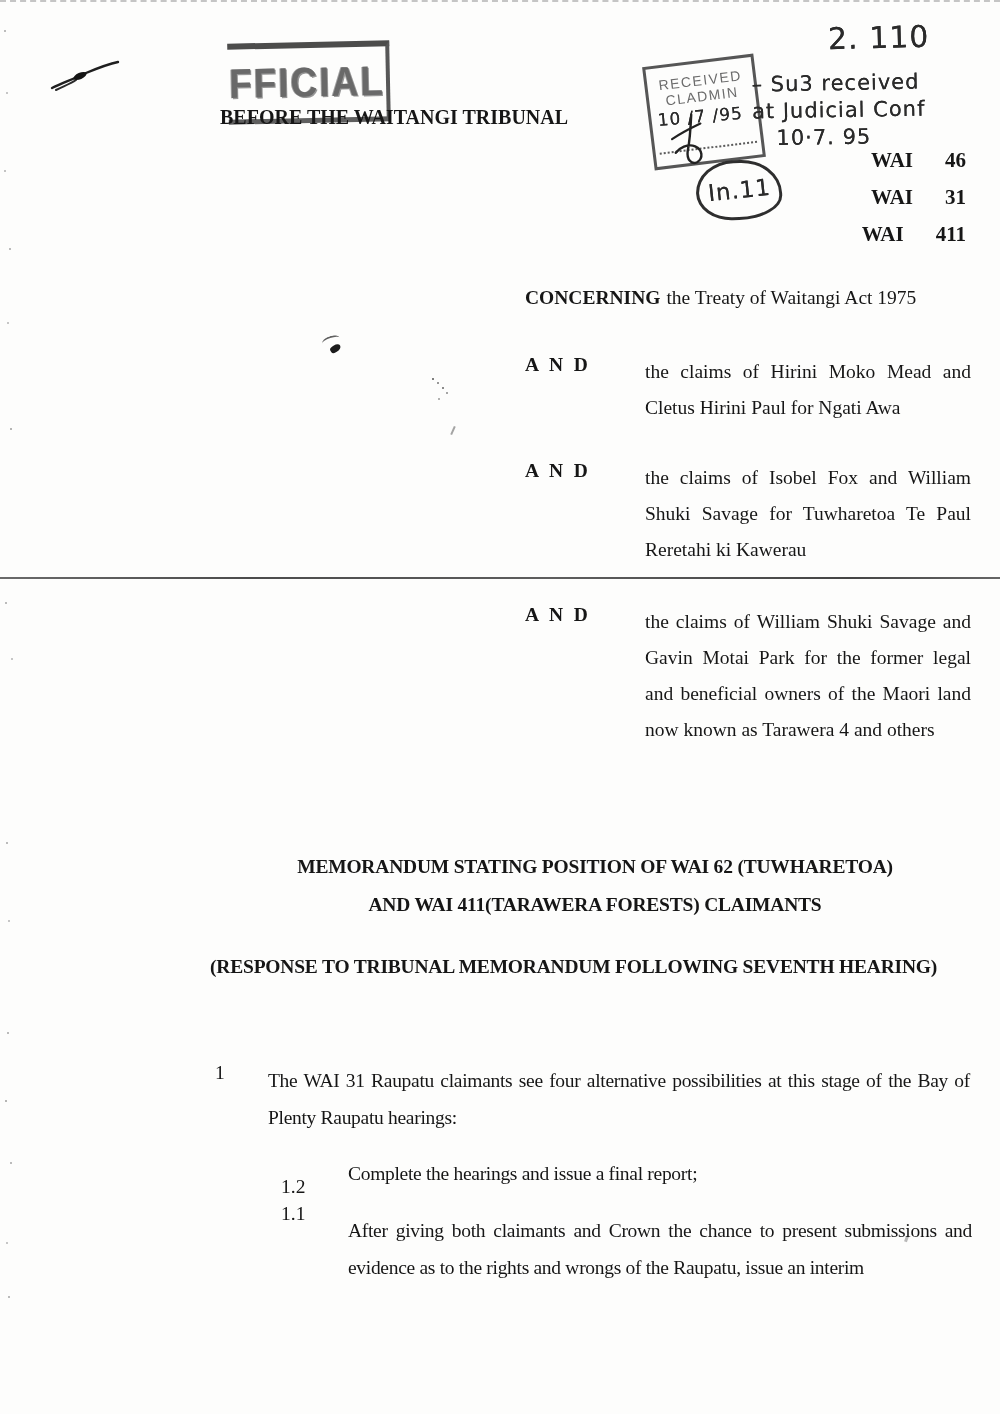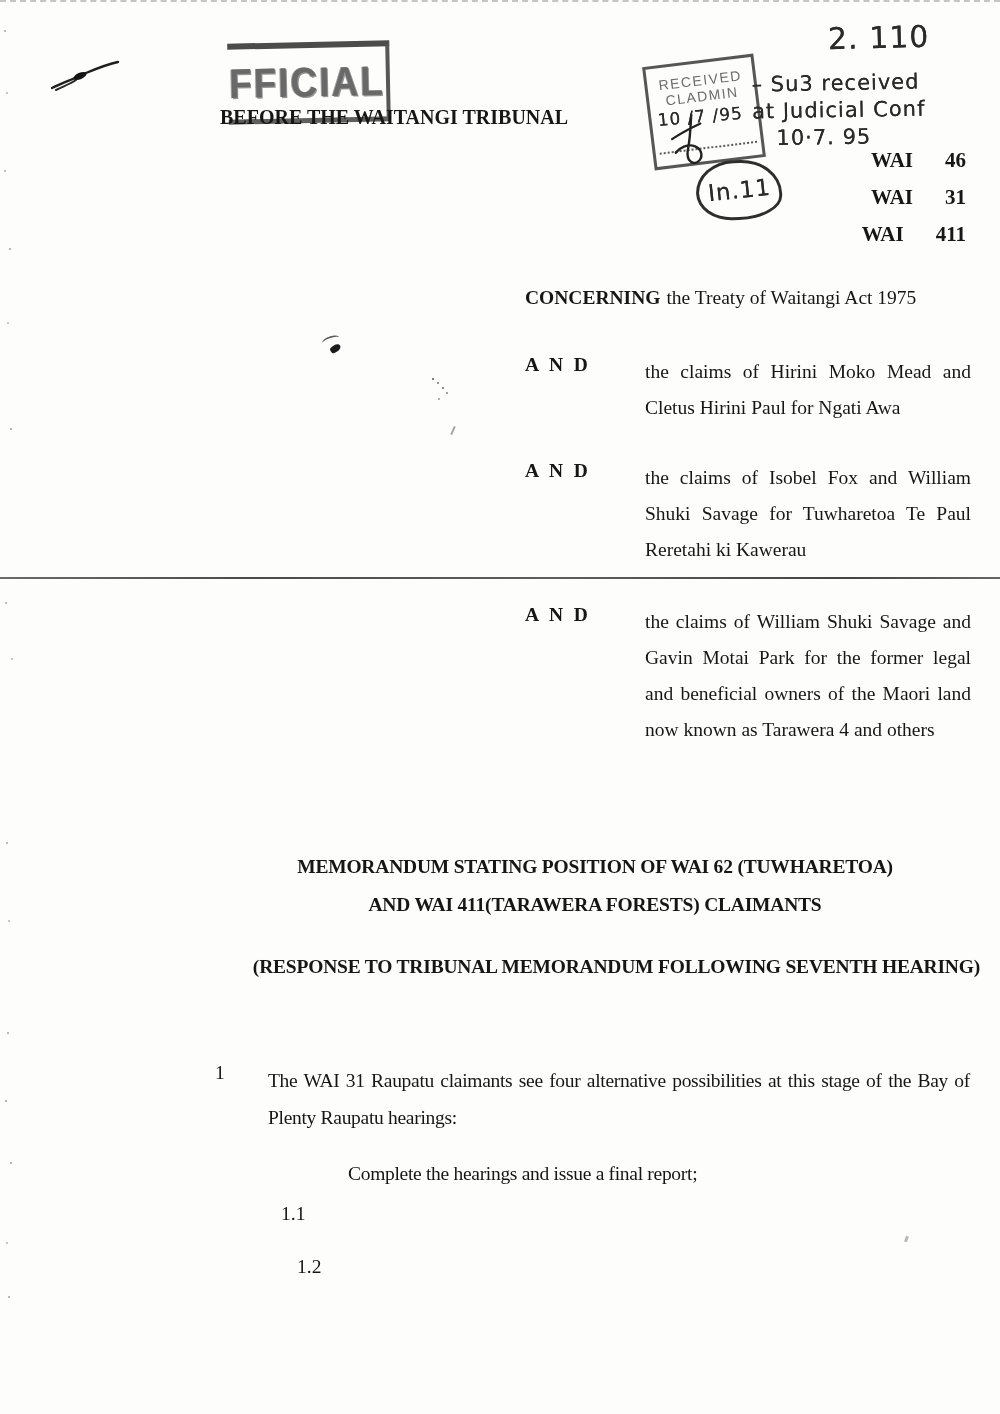--- a/index.html
+++ b/index.html
@@ -79,31 +79,31 @@
   .clause-text{position:absolute;left:645px;width:326px;font-size:19.5px;line-height:36px;
     text-align:justify;}
   .c1{top:354px;} .c2{top:460px;} .c3{top:604px;}
 
   .page-rule{position:absolute;left:0;top:577px;width:100%;height:2px;
     background:linear-gradient(90deg,#5a5a5a 0%,#383838 25%,#4c4c4c 55%,#303030 85%,#555 100%);
     opacity:.9;}
 
   .doc-title{position:absolute;left:220px;top:848px;width:750px;text-align:center;
     font-size:19.5px;font-weight:bold;line-height:38px;letter-spacing:-0.2px;}
-  .doc-subtitle{position:absolute;left:210px;top:956px;width:770px;text-align:right;
+  .doc-subtitle{position:absolute;left:210px;top:956px;width:770px;text-align:left;
     font-size:19.5px;font-weight:bold;letter-spacing:-0.2px;}
 
   .para-num{position:absolute;font-size:19.5px;}
   .para-text{position:absolute;font-size:19.5px;line-height:37px;text-align:justify;
     letter-spacing:-0.3px;}
   .p1n{left:215px;top:1062px;}
   .p1t{left:268px;top:1062px;width:702px;}
   .p2n{left:281px;top:1155px;margin-top:48px;}
   .p2t{left:348px;top:1155px;width:622px;text-align:left;}
-  .p3n{left:281px;top:1256px;margin-left:16px;}
+  .p3n{left:281px;top:1176px;}
   .p3t{left:348px;top:1212px;width:624px;}
 </style>
 </head>
 <body>
 
 <div class="page">
 
   <div class="top-edge"></div>
   <div class="margin-noise"></div>
   <div class="smudge-a"></div>
@@ -184,14 +184,15 @@
 
   <div class="doc-subtitle">(RESPONSE TO TRIBUNAL MEMORANDUM FOLLOWING SEVENTH HEARING)</div>
 
   <div class="para-num p1n">1</div>
   <div class="para-text p1t">The WAI 31 Raupatu claimants see four alternative possibilities at this stage of the Bay of Plenty Raupatu hearings:</div>
 
   <div class="para-num p2n">1.1</div>
   <div class="para-text p2t">Complete the hearings and issue a final report;</div>
 
   <div class="para-num p3n">1.2</div>
+  <div class="para-text p3t">After giving both claimants and Crown the chance to present submissions and evidence as to the rights and wrongs of the Raupatu, issue an interim</div>
 
 </div>
 
 </body></html>

